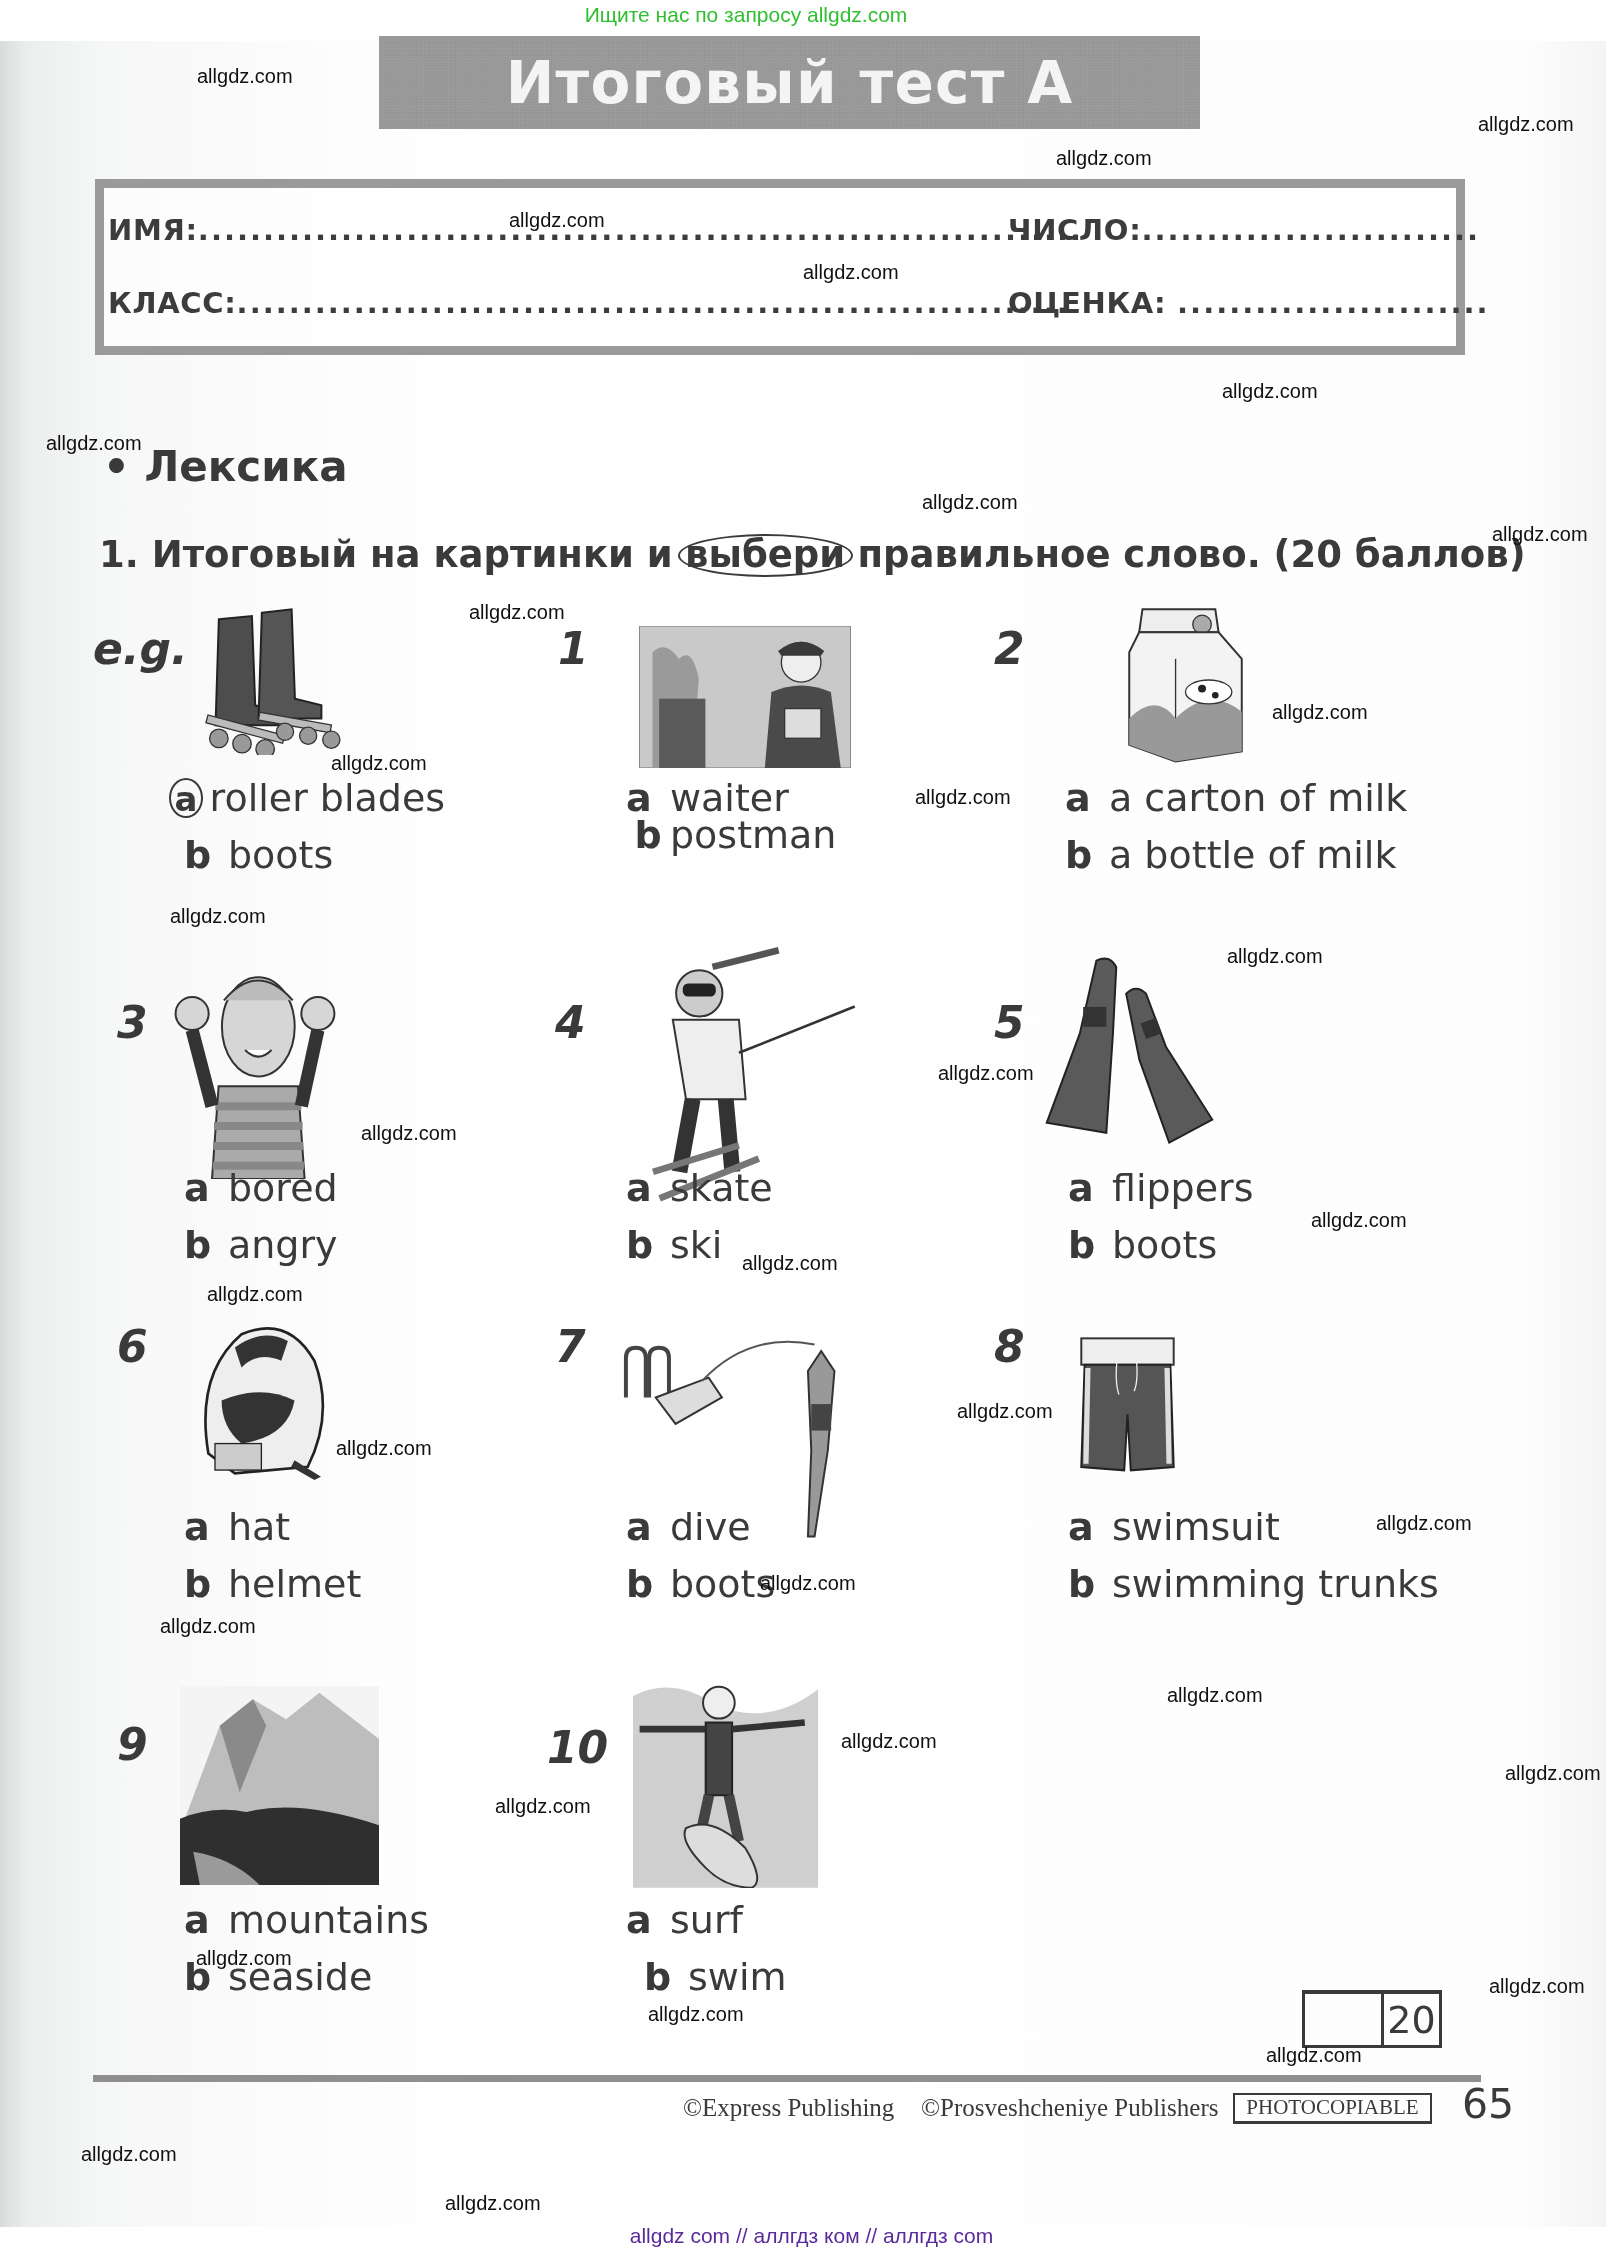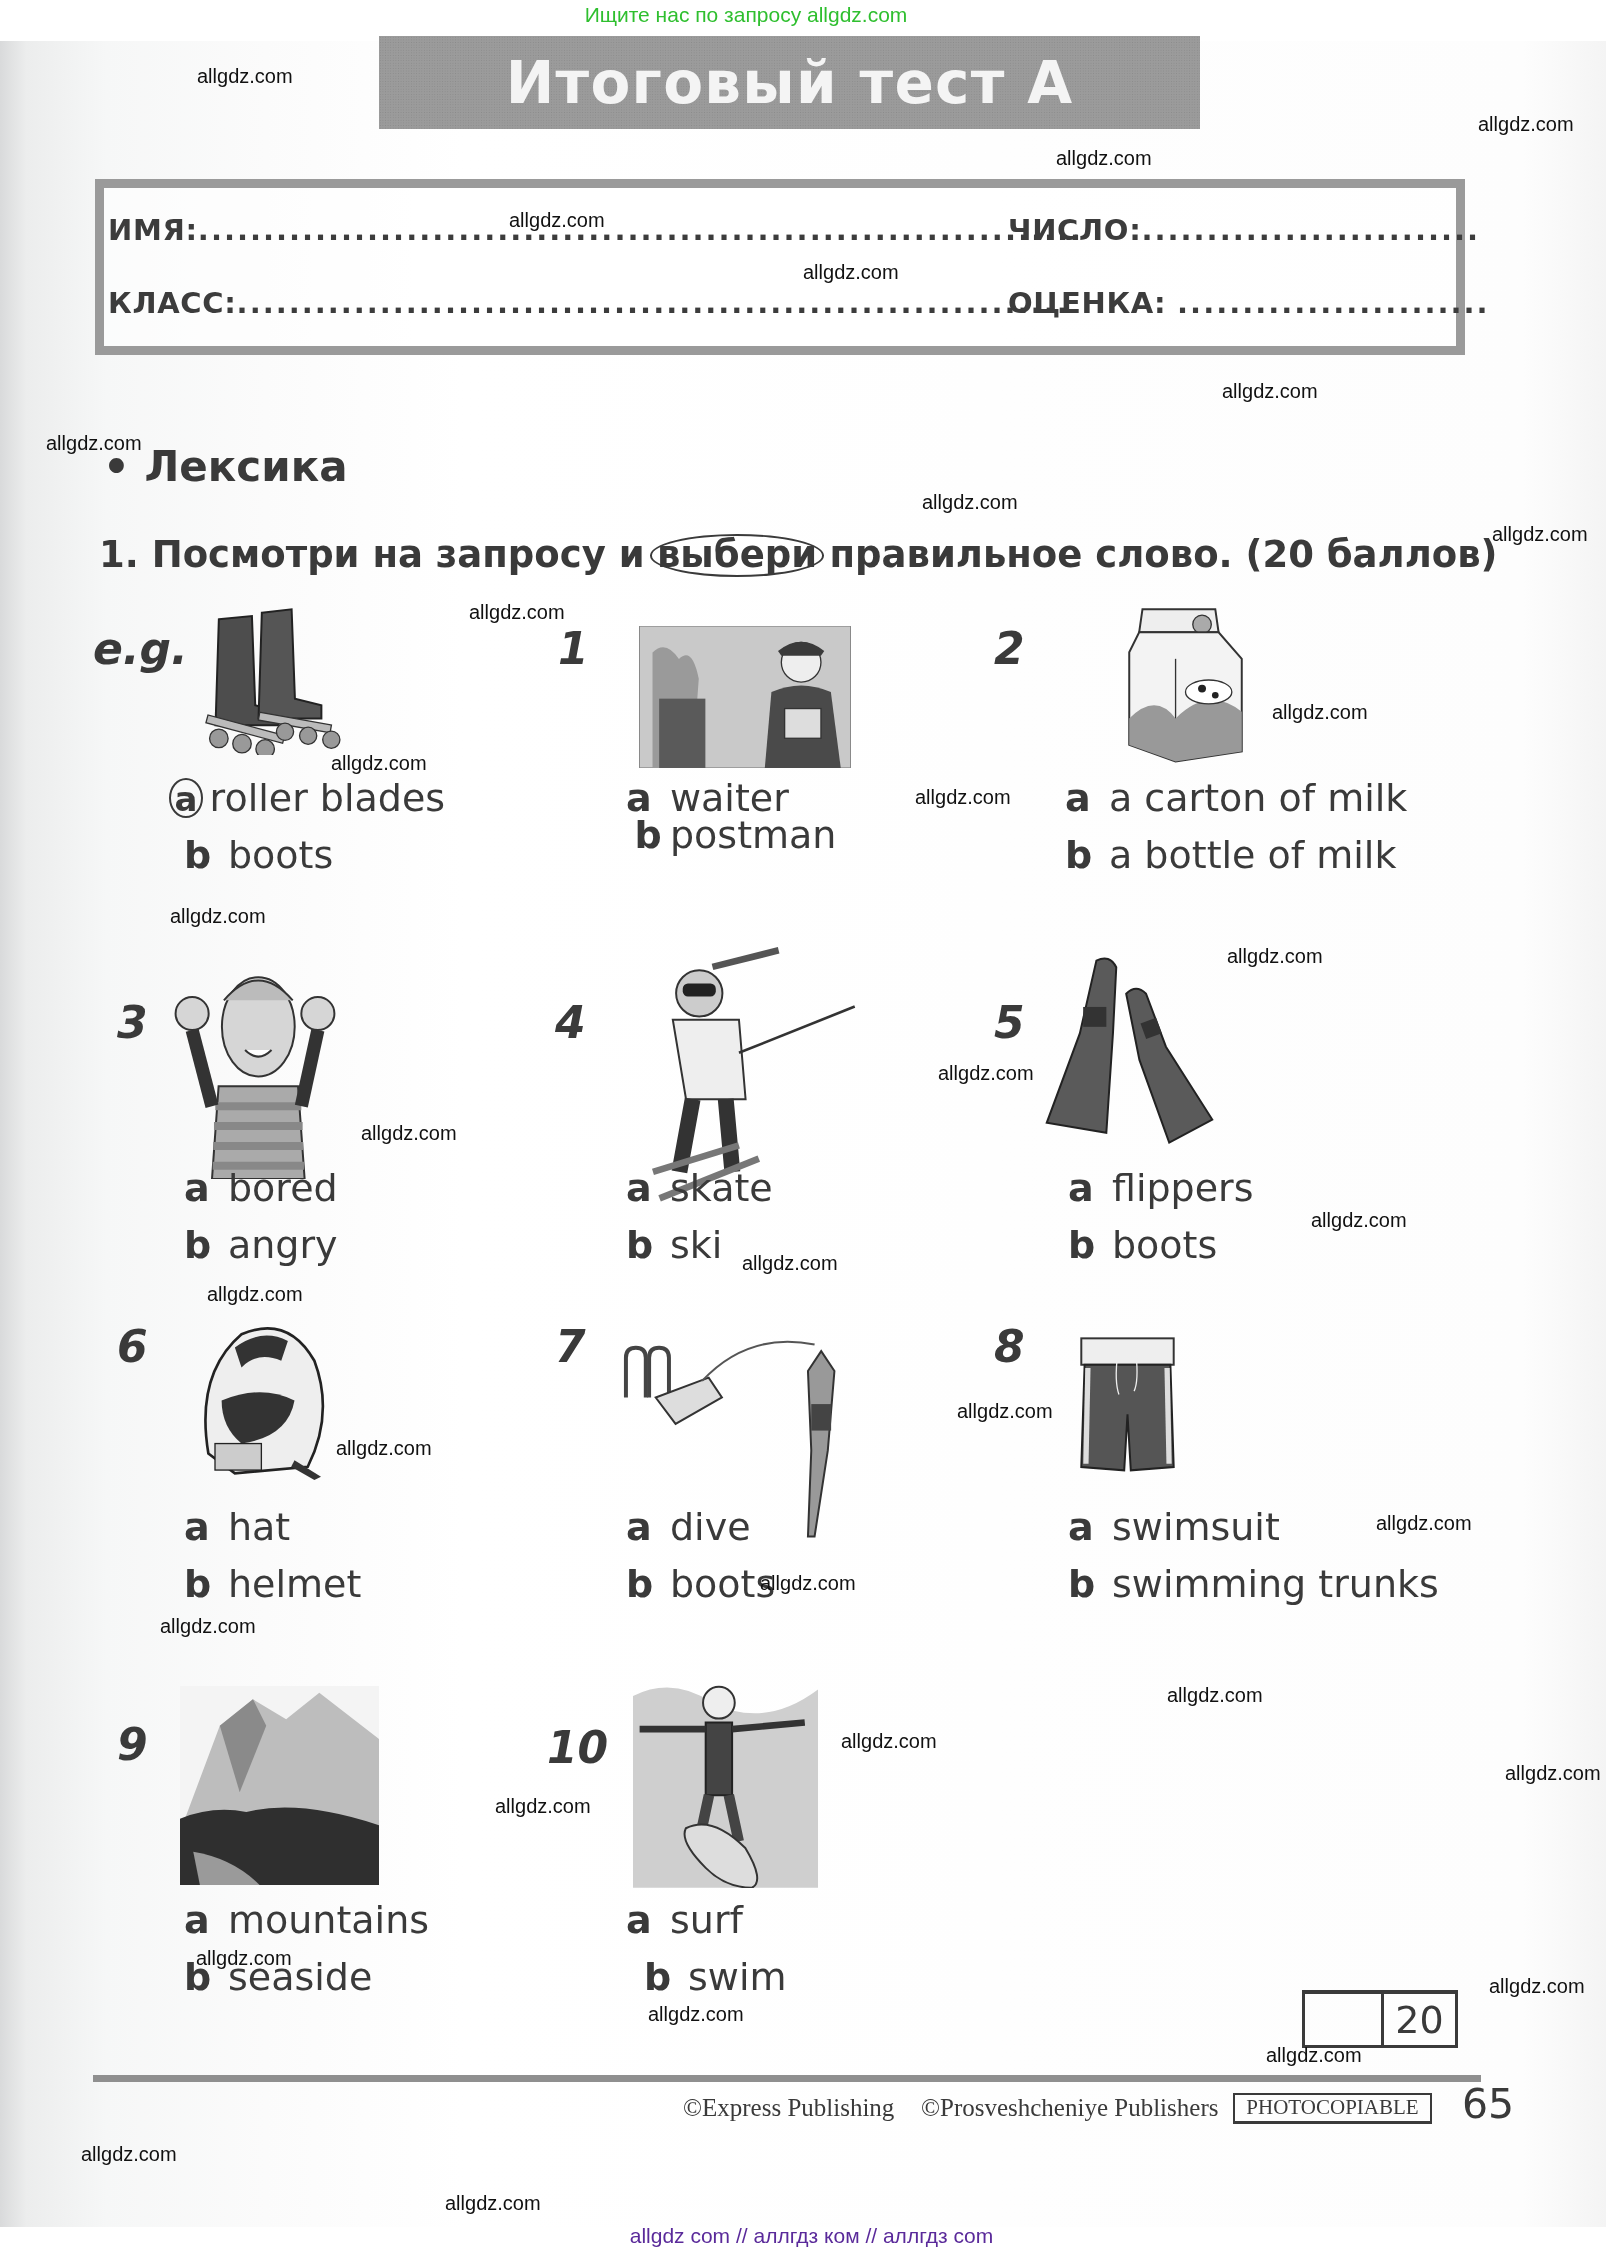--- a/index.html
+++ b/index.html
@@ -64,21 +64,21 @@
     position:absolute; font-size:38px; color:#3a3a3a; white-space:nowrap;
   }
   .opt .letter { font-weight:bold; display:inline-block; width:44px; }
   .opt .letter.circled {
     font-weight:bold; border:2.6px solid #3a3a3a; border-radius:50%;
     width:34px; height:40px; line-height:38px; text-align:center; margin-right:6.6px;
     display:inline-block; box-sizing:border-box; font-size:34px;
   }
   .pic { position:absolute; }
   .score-box {
-    position:absolute; left:1302px; top:1990px; width:156px; height:58px;
+    position:absolute; left:1302px; top:1990px; width:140px; height:58px;
     border:3.3px solid #3a3a3a; border-top-width:4.6px; display:flex; box-sizing:border-box;
   }
   .score-box .cell-empty { width:76px; border-right:3.3px solid #3a3a3a; }
   .score-box .cell-max {
     flex:1; display:flex; align-items:center; justify-content:center;
     font-size:38px; color:#3a3a3a;
   }
   .footer-rule {
     position:absolute; left:93px; top:2075px; width:1388px; height:6.6px; background:#8f8f8f;
   }
@@ -121,21 +121,21 @@
   <span>ОЦЕНКА:</span> <span class="dots">........................</span>
 </div>
 
 <div class="section-heading">
   <span>•</span>
   <span>Лексика</span>
 </div>
 
 <div class="instruction">
   <span>1.</span>
-  <span>Посмотри на запросу и</span><span class="circled-word">выбери</span><span>правильное слово. (20 баллов)</span>
+  <span>Итоговый на картинки и</span><span class="circled-word">выбери</span><span>правильное слово. (20 баллов)</span>
 </div>
 
 <div class="num" style="left:93px;top:623px;">e.g.</div>
 <svg class="pic" style="left:199px;top:606px;" width="172" height="149" viewBox="0 0 260 225">
   <path d="M30 20 L80 15 L85 150 L120 160 L120 180 L25 180 Z" fill="#4d4d4d" stroke="#222" stroke-width="3"></path>
   <path d="M95 10 L140 5 L145 140 L185 150 L185 170 L90 170 Z" fill="#555" stroke="#222" stroke-width="3"></path>
   <rect x="10" y="180" width="120" height="12" fill="#bbb" stroke="#333" stroke-width="2" transform="rotate(15 70 186)"></rect>
   <rect x="90" y="170" width="110" height="12" fill="#bbb" stroke="#333" stroke-width="2" transform="rotate(10 145 176)"></rect>
   <circle cx="30" cy="200" r="14" fill="#999" stroke="#333" stroke-width="2"></circle>
   <circle cx="65" cy="208" r="14" fill="#999" stroke="#333" stroke-width="2"></circle>

